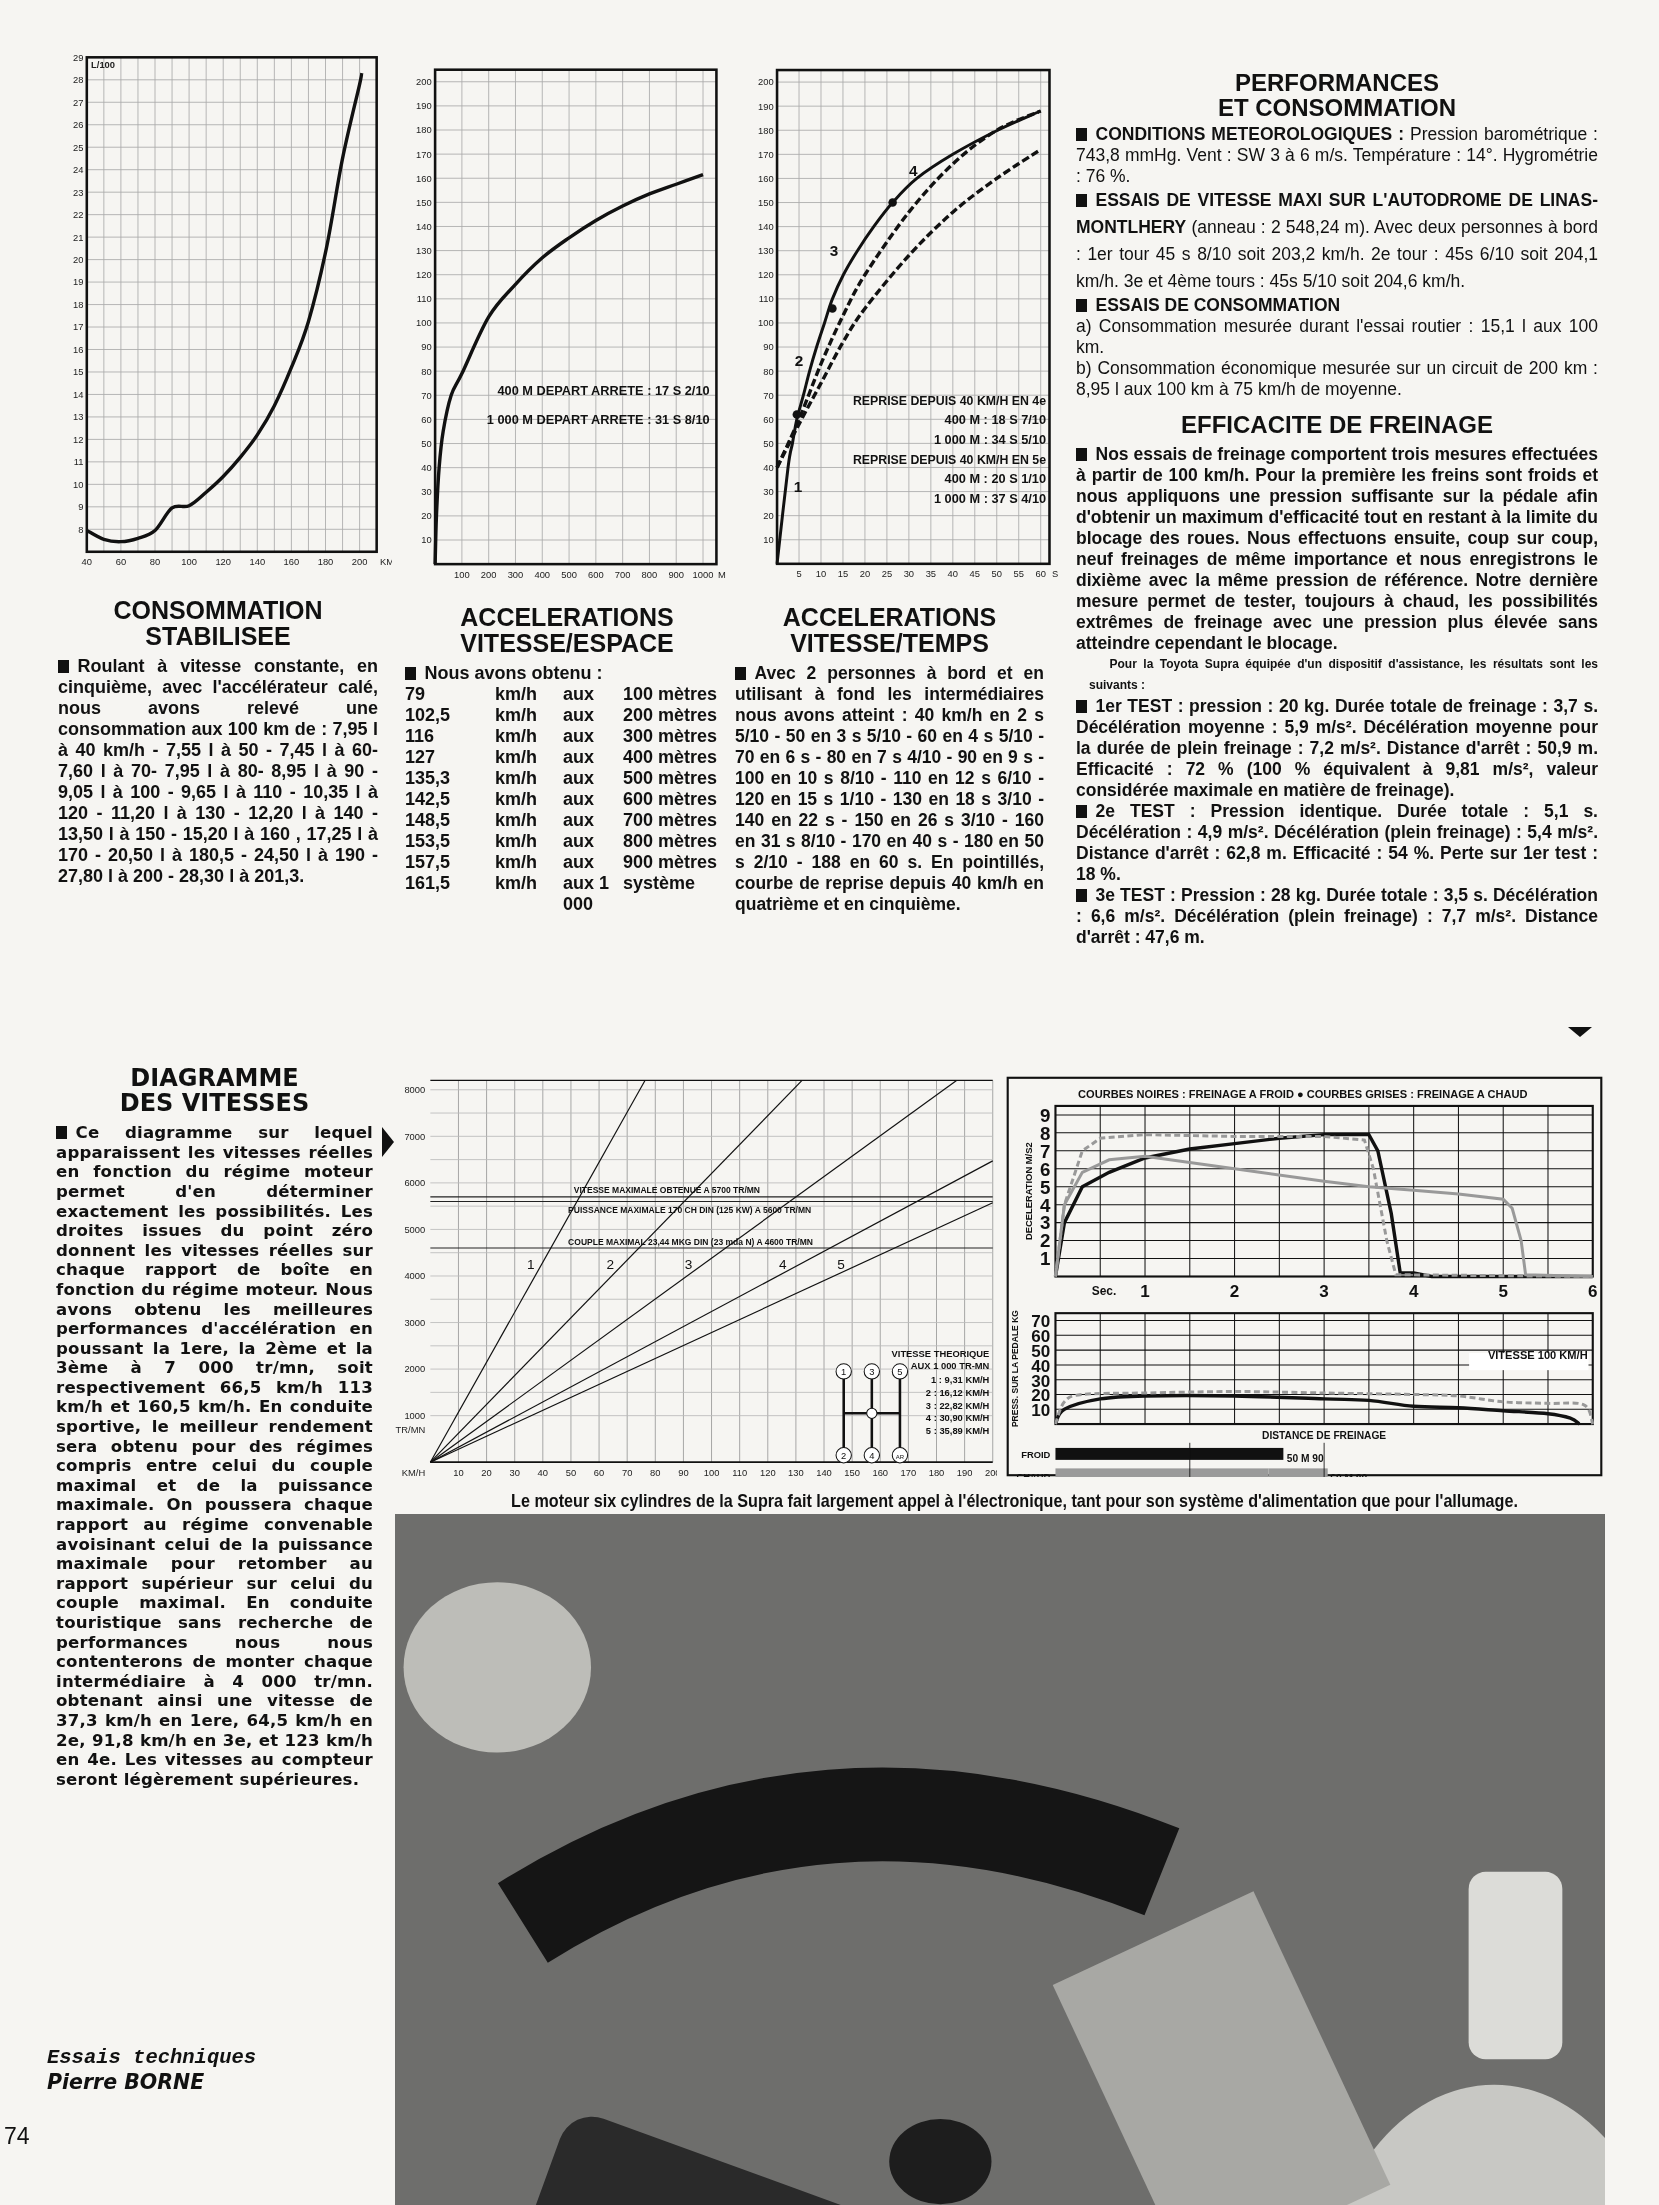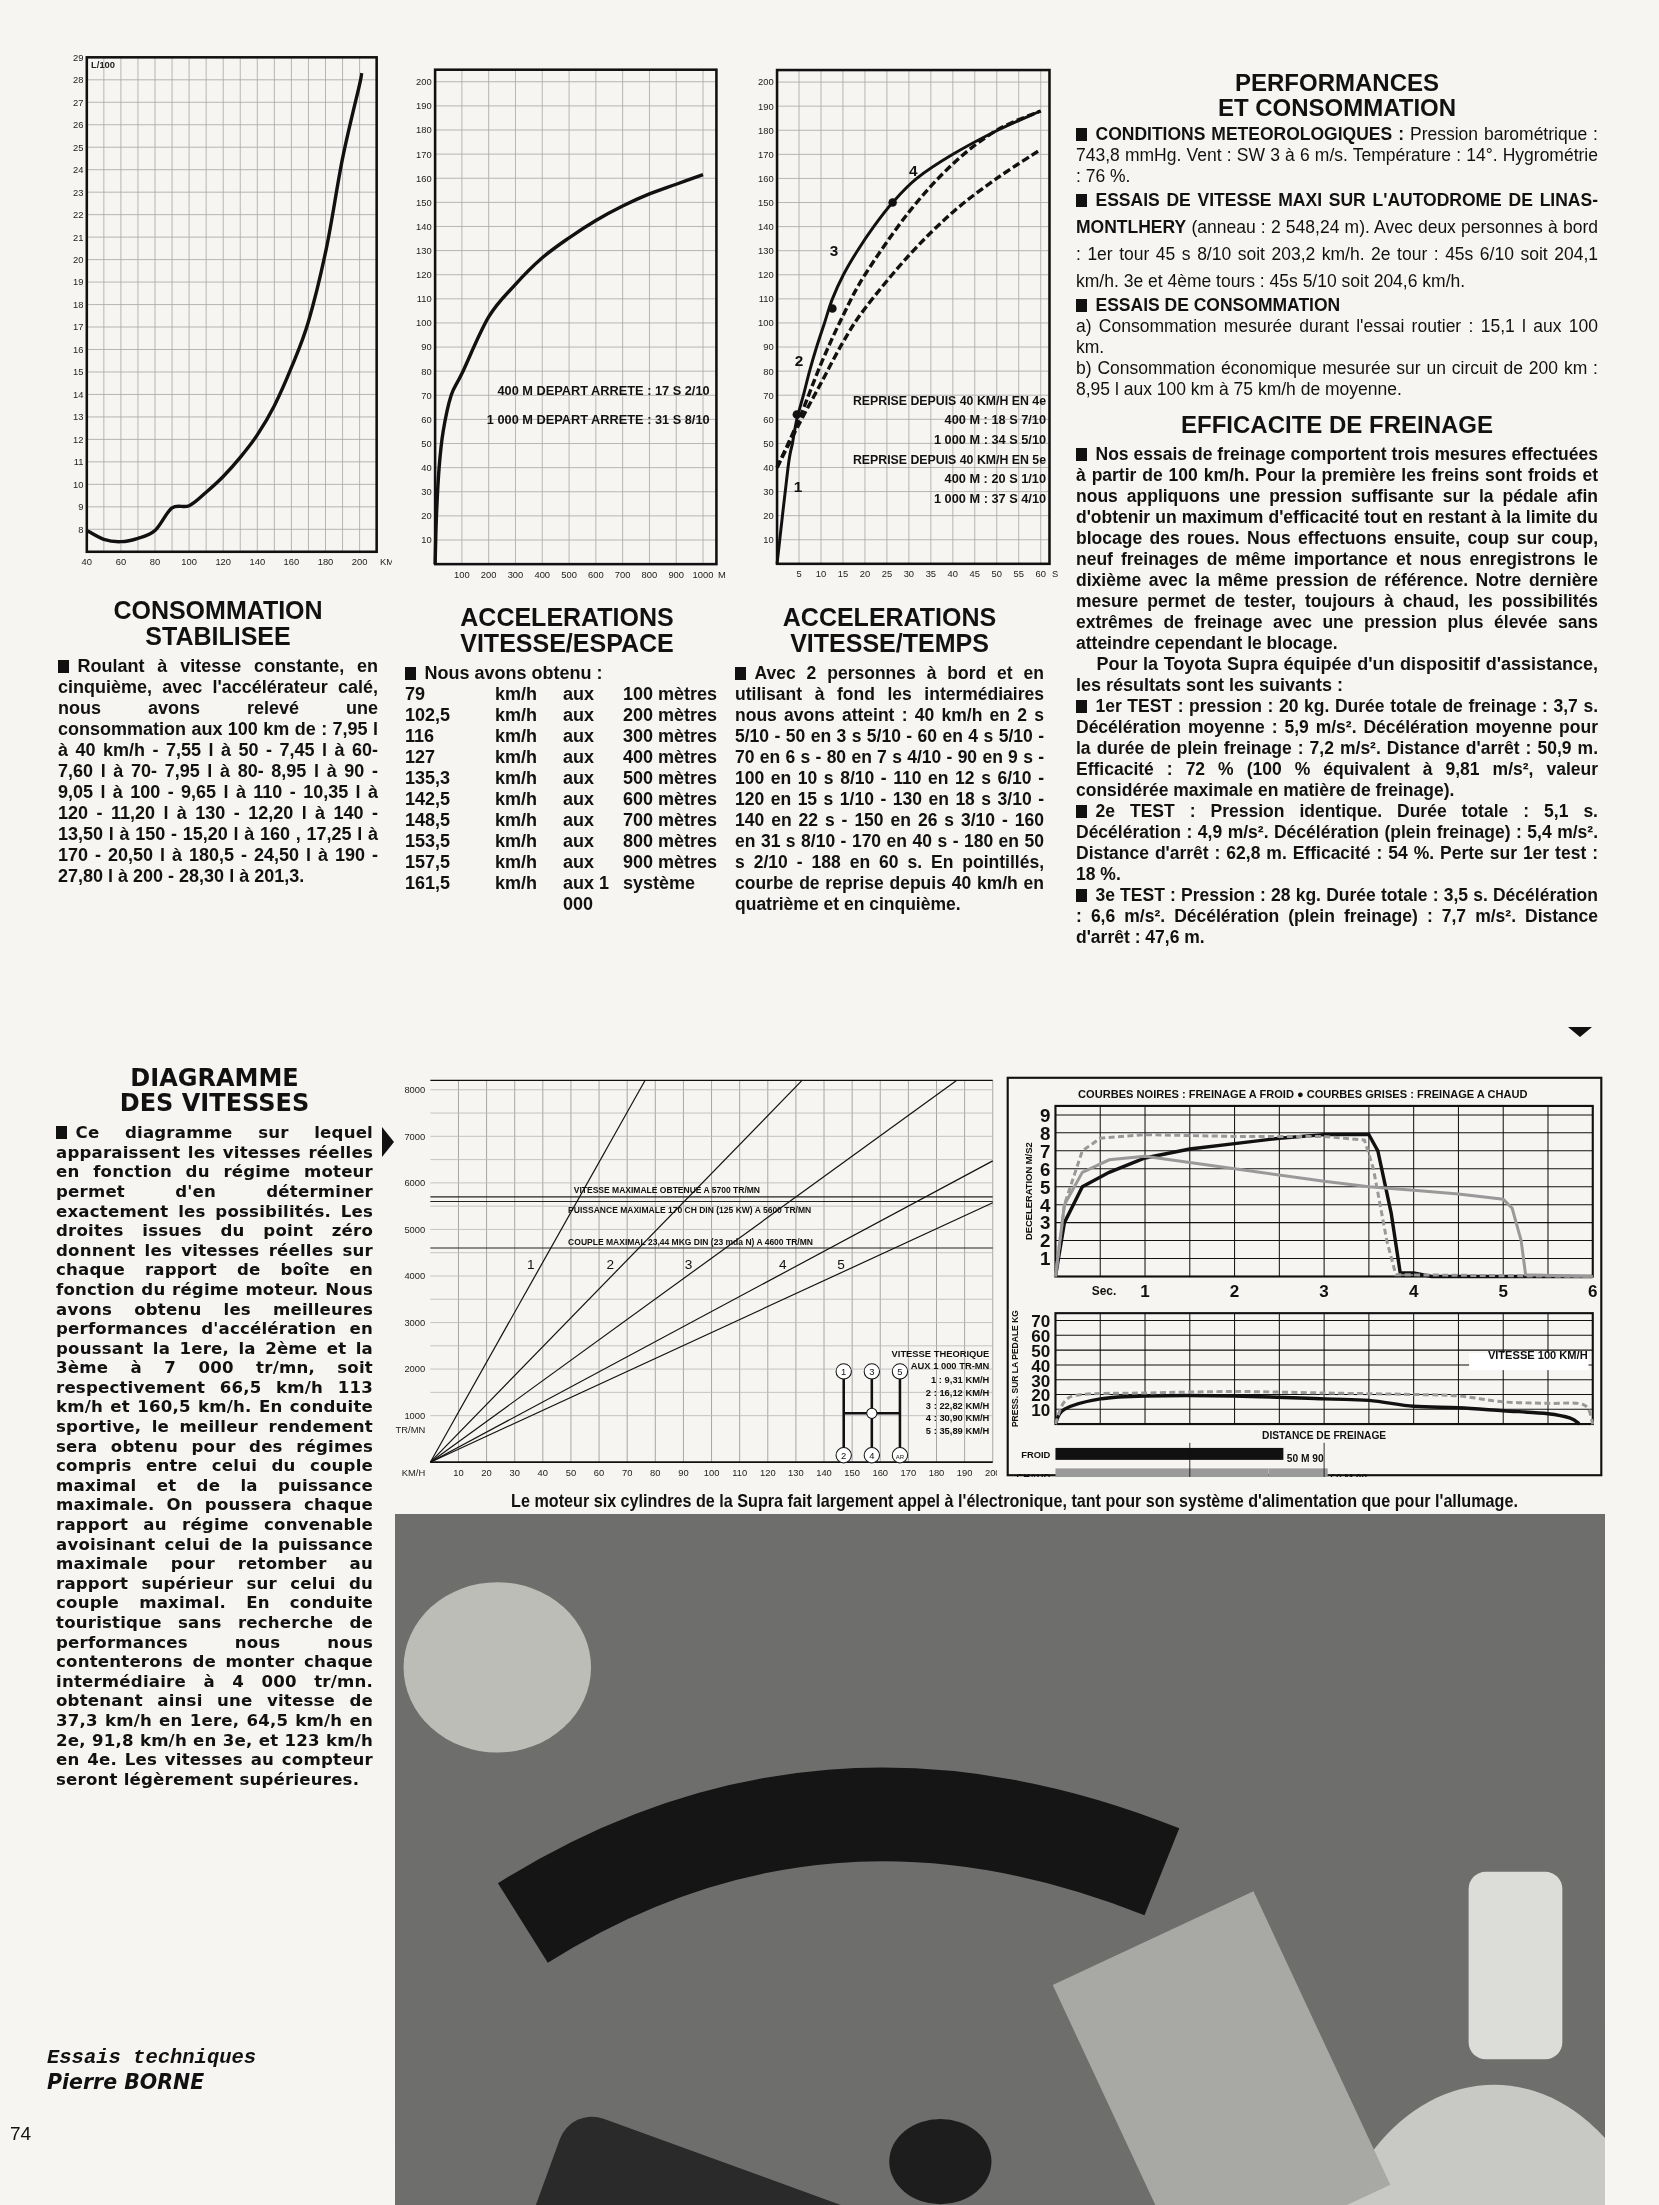--- a/index.html
+++ b/index.html
@@ -370,21 +370,21 @@
   <p class="para body-text" style="font-size:17.5px;line-height:21px;">
     <span class="bullet"></span><span class="bold">ESSAIS DE CONSOMMATION</span>
   </p>
   <p class="para body-text" style="font-size:17.5px;line-height:21px;">a) Consommation mesurée durant l'essai routier : 15,1 l aux 100 km.</p>
   <p class="para body-text" style="font-size:17.5px;line-height:21px;">b) Consommation économique mesurée sur un circuit de 200 km : 8,95 l aux 100 km à 75 km/h de moyenne.</p>
 
   <div class="head" style="font-size:24px;margin-top:12px;margin-bottom:6.8px;">EFFICACITE DE FREINAGE</div>
   <p class="para body-text bold" style="font-size:17.5px;line-height:21px;">
     <span class="bullet"></span><span>Nos essais de freinage comportent trois mesures effectuées à partir de 100 km/h. Pour la première les freins sont froids et nous appliquons une pression suffisante sur la pédale afin d'obtenir un maximum d'efficacité tout en restant à la limite du blocage des roues. Nous effectuons ensuite, coup sur coup, neuf freinages de même importance et nous enregistrons le dixième avec la même pression de référence. Notre dernière mesure permet de tester, toujours à chaud, les possibilités extrêmes de freinage avec une pression plus élevée sans atteindre cependant le blocage.</span>
   </p>
-  <p class="para body-text bold" style="font-size:18px;line-height:21px;text-indent:20.5px;">Pour la Toyota Supra équipée d'un dispositif d'assistance, les résultats sont les suivants :</p>
+  <p class="para body-text bold" style="font-size:12px;line-height:21px;text-indent:20.5px;margin-left:13px;">Pour la Toyota Supra équipée d'un dispositif d'assistance, les résultats sont les suivants :</p>
   <p class="para body-text bold" style="font-size:17.5px;line-height:21px;">
     <span class="bullet"></span><span>1er TEST : pression : 20 kg. Durée totale de freinage : 3,7 s. Décélération moyenne : 5,9 m/s². Décélération moyenne pour la durée de plein freinage : 7,2 m/s². Distance d'arrêt : 50,9 m. Efficacité : 72 % (100 % équivalent à 9,81 m/s², valeur considérée maximale en matière de freinage).</span>
   </p>
   <p class="para body-text bold" style="font-size:17.5px;line-height:21px;">
     <span class="bullet"></span><span>2e TEST : Pression identique. Durée totale : 5,1 s. Décélération : 4,9 m/s². Décélération (plein freinage) : 5,4 m/s². Distance d'arrêt : 62,8 m. Efficacité : 54 %. Perte sur 1er test : 18 %.</span>
   </p>
   <p class="para body-text bold" style="font-size:17.5px;line-height:21px;">
     <span class="bullet"></span><span>3e TEST : Pression : 28 kg. Durée totale : 3,5 s. Décélération : 6,6 m/s². Décélération (plein freinage) : 7,7 m/s². Distance d'arrêt : 47,6 m.</span>
   </p>
 </div>
@@ -398,21 +398,21 @@
   <p class="para body-text bold" style="font-family:'DejaVu Sans',sans-serif;font-size:16.6px;line-height:19.6px;letter-spacing:0.2px;">
     <span class="bullet"></span><span>Ce diagramme sur lequel apparaissent les vitesses réelles en fonction du régime moteur permet d'en déterminer exactement les possibilités. Les droites issues du point zéro donnent les vitesses réelles sur chaque rapport de boîte en fonction du régime moteur. Nous avons obtenu les meilleures performances d'accélération en poussant la 1ere, la 2ème et la 3ème à 7 000 tr/mn, soit respectivement 66,5 km/h 113 km/h et 160,5 km/h. En conduite sportive, le meilleur rendement sera obtenu pour des régimes compris entre celui du couple maximal et de la puissance maximale. On poussera chaque rapport au régime convenable avoisinant celui de la puissance maximale pour retomber au rapport supérieur sur celui du couple maximal. En conduite touristique sans recherche de performances nous nous contenterons de monter chaque intermédiaire à 4 000 tr/mn. obtenant ainsi une vitesse de 37,3 km/h en 1ere, 64,5 km/h en 2e, 91,8 km/h en 3e, et 123 km/h en 4e. Les vitesses au compteur seront légèrement supérieures.</span>
   </p>
 </div>
 <div class="abs tri-right" style="left:382px;top:1127px;"></div>
 
 <div class="abs" style="left:47px;top:2046px;">
   <div style="font-family:Liberation Mono, monospace;font-style:italic;font-weight:700;font-size:20.5px;line-height:24px;">Essais techniques</div>
   <div style="font-family:'DejaVu Sans',sans-serif;font-style:italic;font-weight:700;font-size:20.5px;line-height:24px;">Pierre BORNE</div>
 </div>
-<div class="abs" style="left:10px;top:2123px;font-size:19px;">74</div>
+<div class="abs" style="left:4px;top:2123px;font-size:23px;">74</div>
 
 <div class="abs chart" style="left:392px;top:1070px;width:605px;height:418px;">
   <svg id="svg-diag" width="605" height="418" viewBox="0 0 710 490">
       <line x1="78" y1="12" x2="78" y2="460" stroke="#999"></line>
       <line x1="111" y1="12" x2="111" y2="460" stroke="#999"></line>
       <line x1="144" y1="12" x2="144" y2="460" stroke="#999"></line>
       <line x1="177" y1="12" x2="177" y2="460" stroke="#999"></line>
       <line x1="210" y1="12" x2="210" y2="460" stroke="#999"></line>
       <line x1="243" y1="12" x2="243" y2="460" stroke="#999"></line>
       <line x1="276" y1="12" x2="276" y2="460" stroke="#999"></line>

